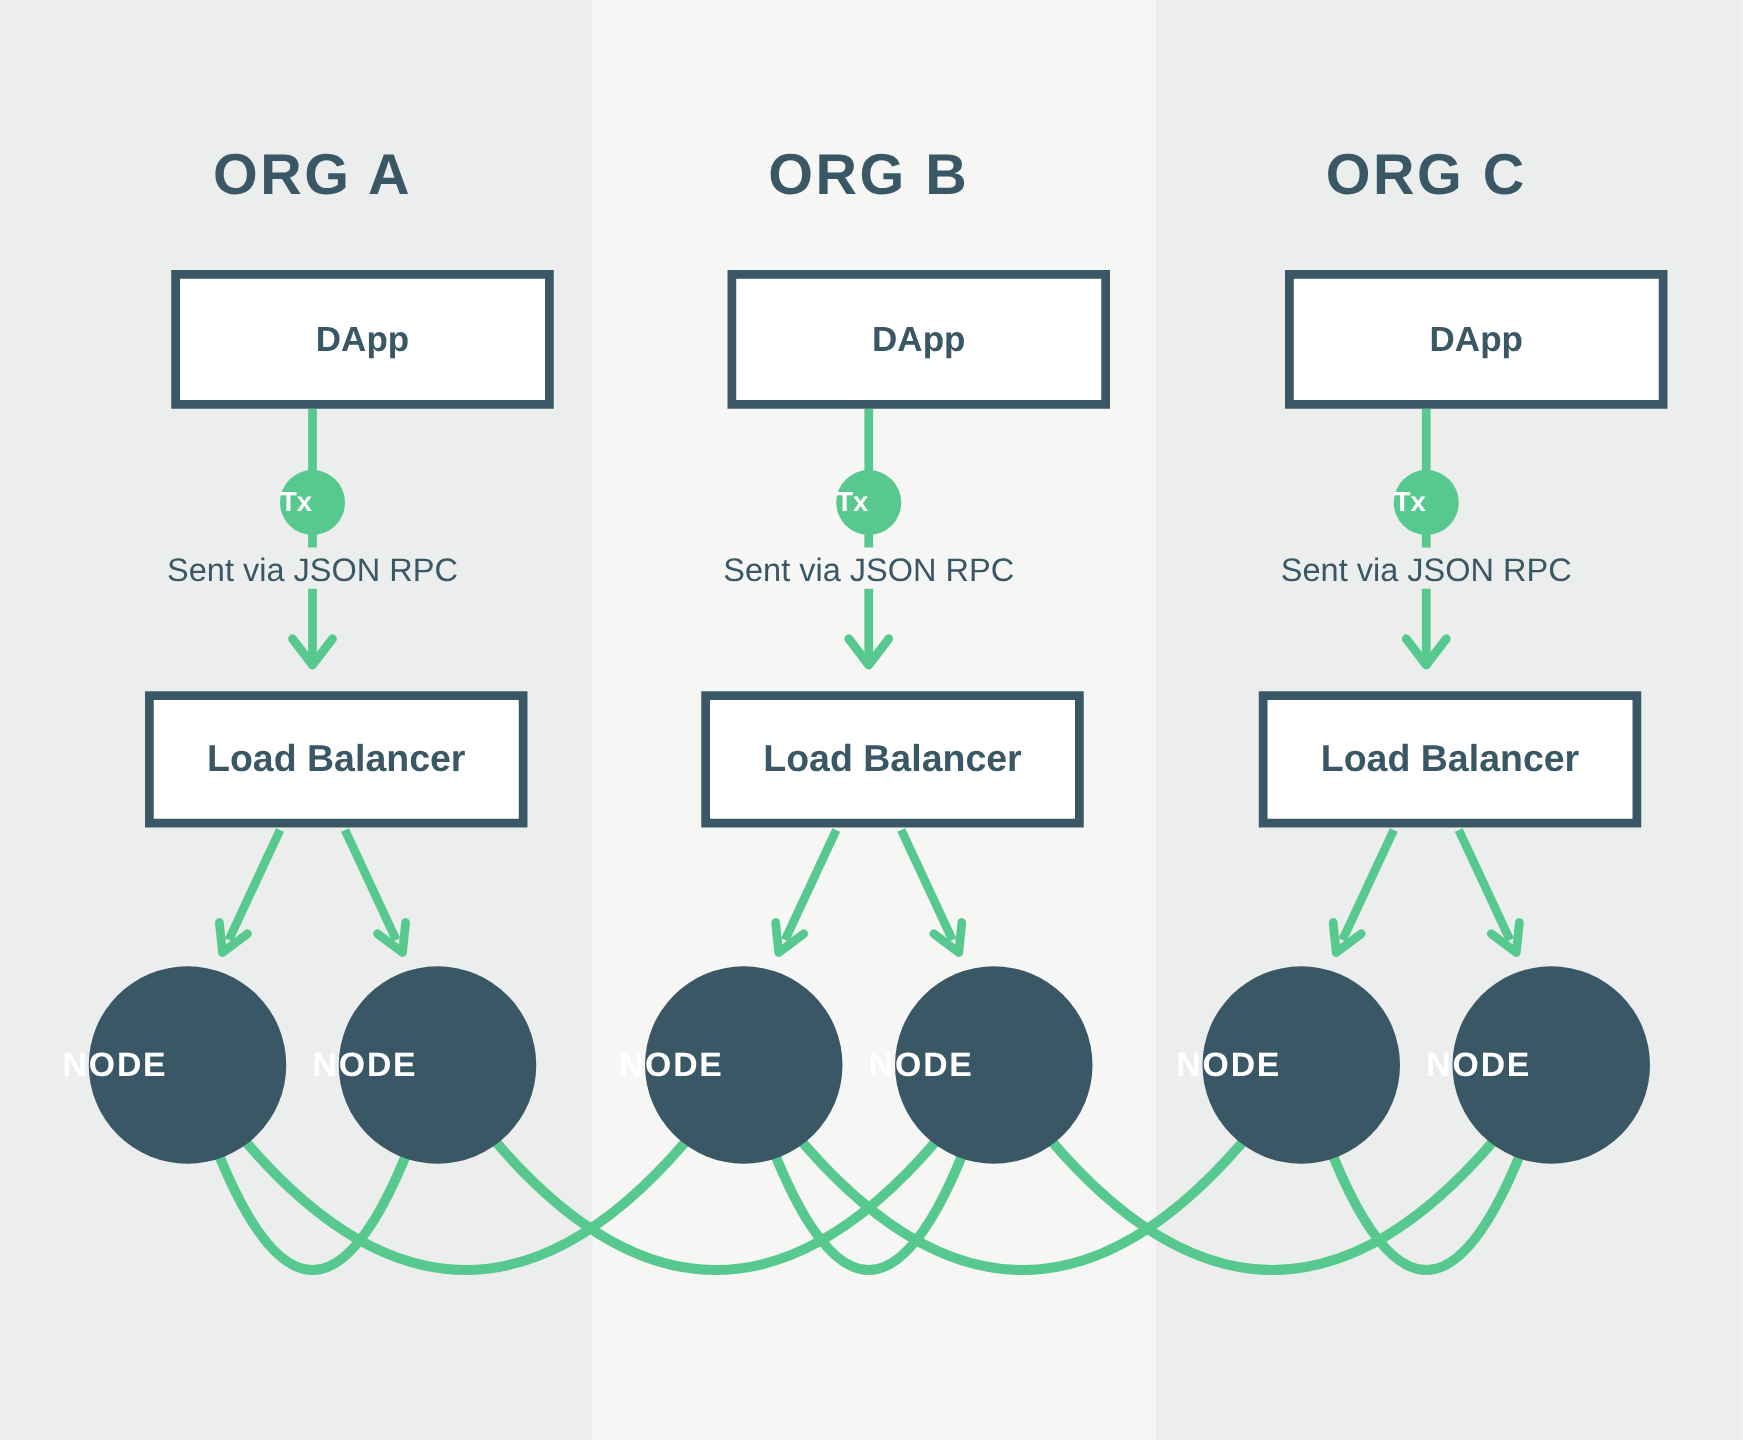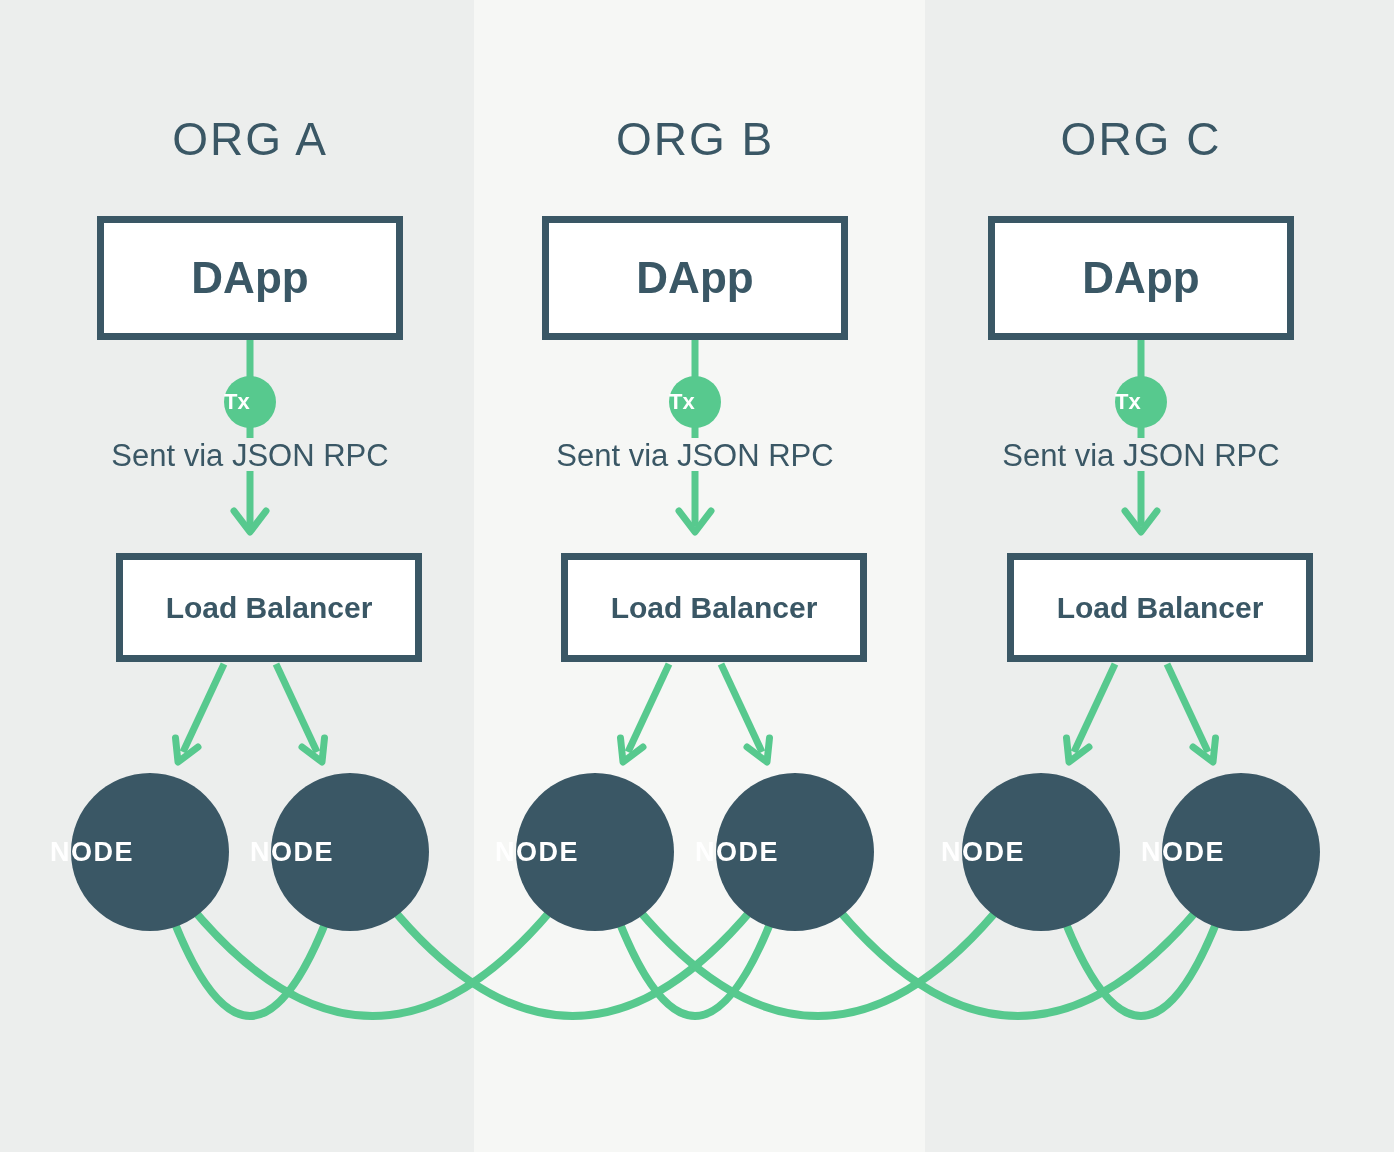--- a/index.html
+++ b/index.html
@@ -20,42 +20,42 @@
   .gl { stroke: var(--c-green); stroke-width: 7; fill: none; }
   .gl-round { stroke-linecap: round; stroke-linejoin: round; }
   .mesh { stroke: var(--c-green); stroke-width: 8; fill: none; }
   .node-c { fill: var(--c-dark); }
 
   .column { position: absolute; top: 0; left: var(--cx); width: 0; height: 100%; z-index: 2; }
 
   .org-title {
     position: absolute; left: -180px; top: 111px; width: 360px; height: 56px;
     line-height: 56px; text-align: center;
-    font-size: 46px; font-weight: normal; letter-spacing: 2px;
+    font-size: 46px; font-weight: bold; letter-spacing: 2px;
     color: var(--c-dark);
   }
   .diagram-box {
     position: absolute; left: -153px; width: 306px; box-sizing: border-box;
     background: var(--c-box-fill); border: 7px solid var(--c-dark);
     display: flex; align-items: center; justify-content: center;
     color: var(--c-dark); font-weight: bold;
   }
-  .dapp-box { top: 216px; height: 124px; font-size: 44px; }
+  .dapp-box { top: 216px; height: 111px; font-size: 28px; margin-left: 40px; }
   .lb-box   { top: 553px; height: 109px; font-size: 30px; margin-left: 19px; }
 
   .tx-badge {
     position: absolute; left: -26px; top: 376px; width: 52px; height: 52px;
     border-radius: 50%; background: var(--c-green);
     display: flex; align-items: center; 
     color: var(--c-node-text); font-size: 22px; font-weight: bold;
   }
   .caption {
     position: absolute; left: -160px; top: 442px; width: 320px; height: 28px;
     line-height: 28px; text-align: center;
-    font-size: 31px; color: var(--c-dark);
+    font-size: 26px; color: var(--c-dark);
   }
   .node-label {
     position: absolute; top: 836px; width: 200px; height: 32px;
     line-height: 32px; text-align: left;
     color: var(--c-node-text); font-size: 27px; font-weight: bold; letter-spacing: 1.5px;
   }
   .node-label.n1 { left: -200px; }
   .node-label.n2 { left: 0; }
 </style>
 </head>

